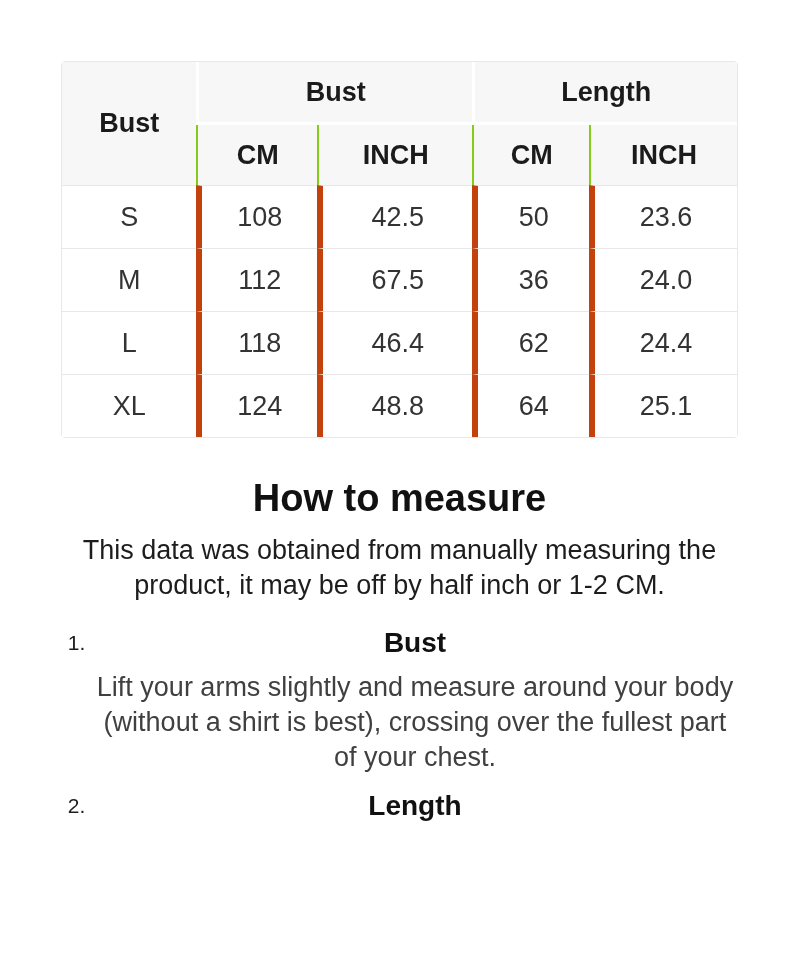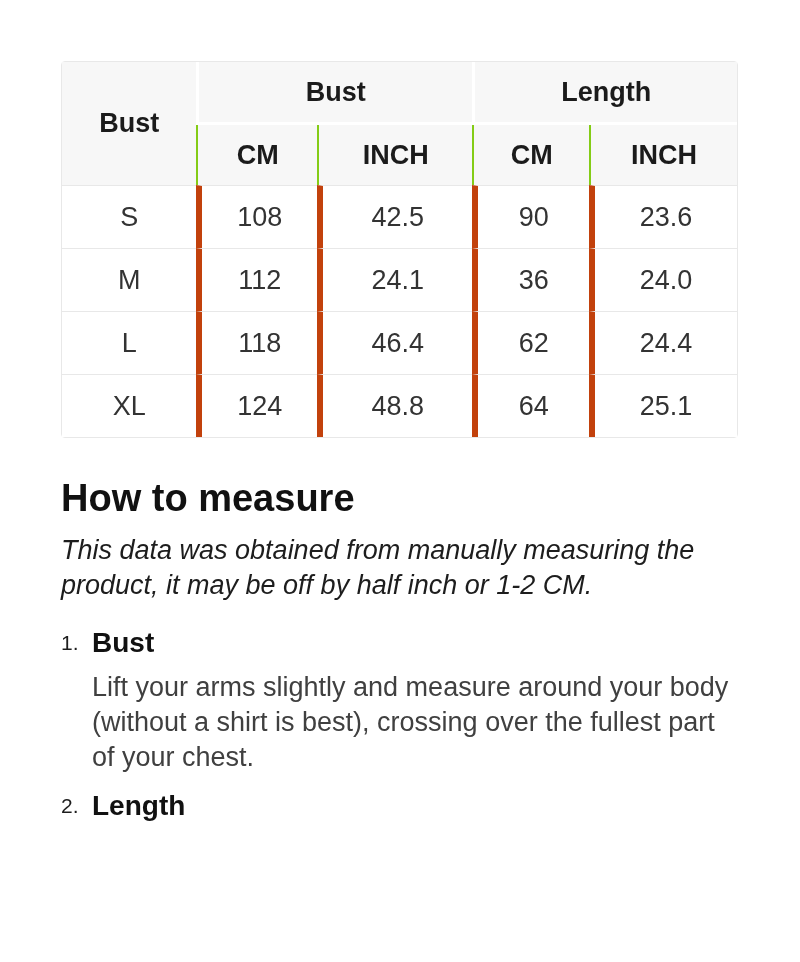--- a/index.html
+++ b/index.html
@@ -59,34 +59,34 @@
     background: #ffffff;
   }
   table.size-chart tbody td + td {
     border-left: 6px solid #c2410c;
   }
 
   
   .how-section {
     margin-top: 38px;
     width: 677px;
+    text-align: center;
   }
   .how-heading {
     font-size: 38px;
     line-height: 44px;
     font-weight: bold;
     color: #111111;
     margin: 0;
   }
   .how-intro {
     font-size: 27px;
     line-height: 35px;
     margin: 13px 0 0 0;
     color: #1d1d1d;
-    font-style: italic;
   }
   ol.guide-list {
     list-style: none;
     margin: 22px 0 0 0;
     padding: 0;
   }
   ol.guide-list li {
     display: flex;
     align-items: flex-start;
   }
@@ -141,27 +141,27 @@
         <th class="sub-th">INCH</th>
         <th class="sub-th">CM</th>
         <th class="sub-th">INCH</th>
       </tr>
     </thead>
     <tbody>
       <tr>
         <td>S</td>
         <td>108</td>
         <td>42.5</td>
-        <td>90</td>
+        <td>50</td>
         <td>23.6</td>
       </tr>
       <tr>
         <td>M</td>
         <td>112</td>
-        <td>24.1</td>
+        <td>67.5</td>
         <td>36</td>
         <td>24.0</td>
       </tr>
       <tr>
         <td>L</td>
         <td>118</td>
         <td>46.4</td>
         <td>62</td>
         <td>24.4</td>
       </tr>

